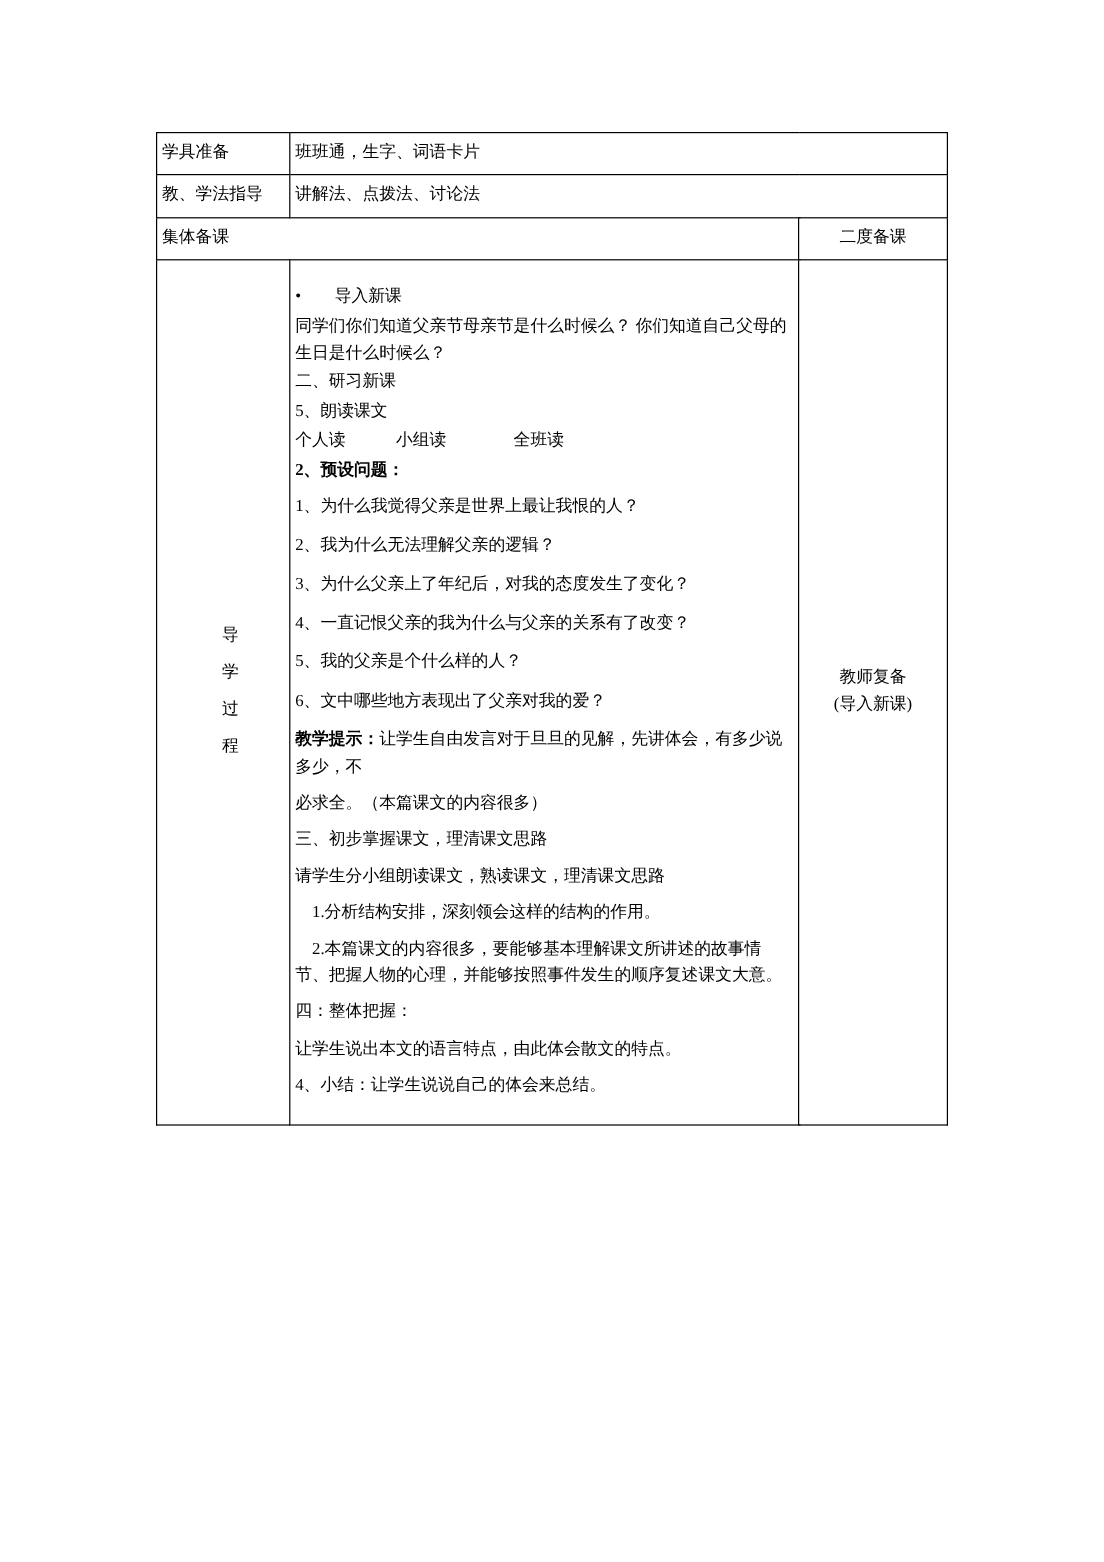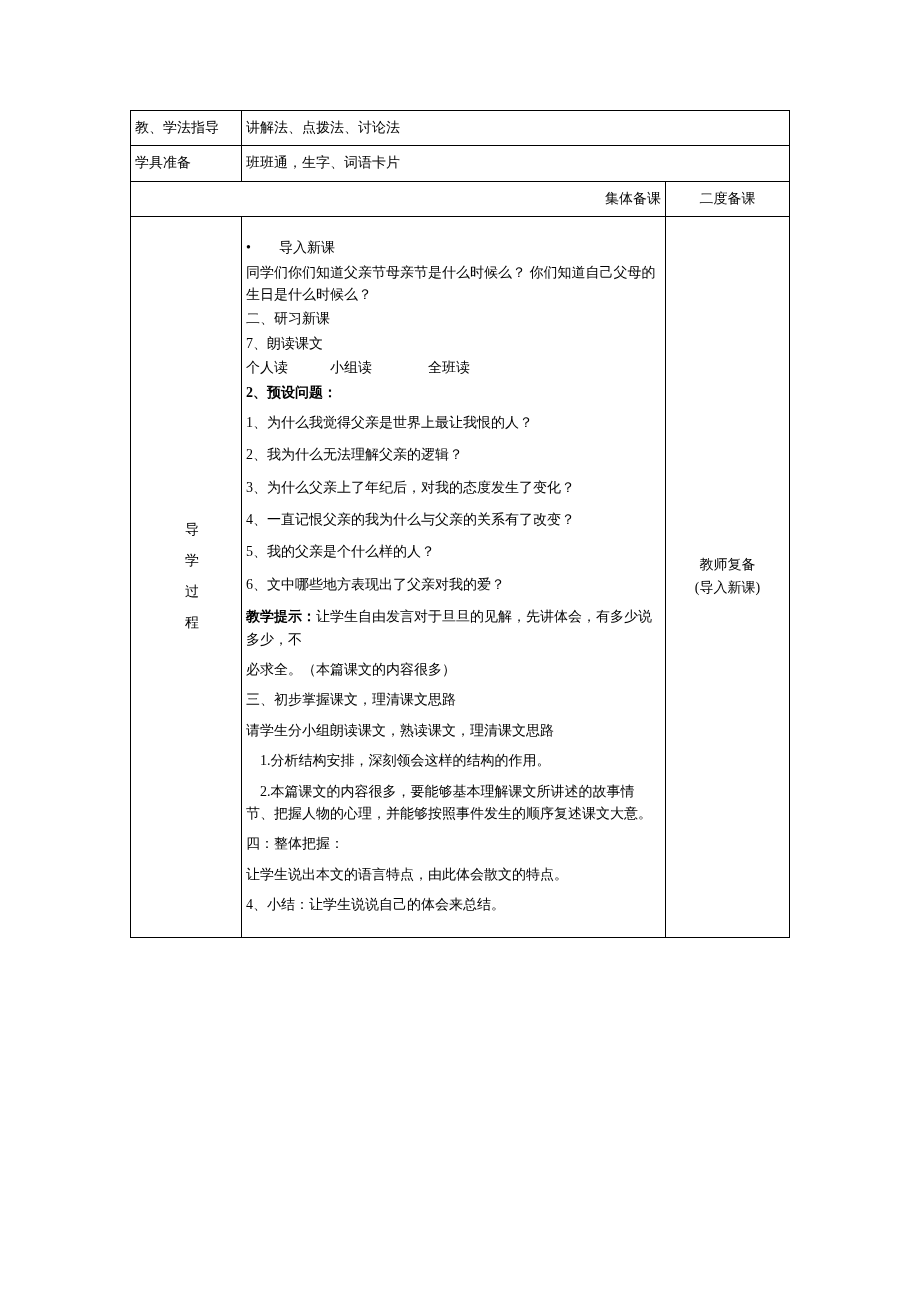--- a/index.html
+++ b/index.html
@@ -37,21 +37,21 @@
     display: inline-block;
     width: 1em;
     line-height: 2.2;
     word-break: break-all;
   }
   .right-col {
     width: 115px;
     text-align: center;
   }
   .section-header {
-    text-align: right;
+    text-align: left;
   }
   .content-cell {
     padding: 20px 4px;
   }
   .content-cell p {
     margin: 0 0 8px 0;
   }
   .content-cell p.tight {
     margin: 0 0 2px 0;
   }
@@ -70,40 +70,40 @@
     margin: 0 0 10px 0;
   }
 </style>
 </head>
 <body>
 
 <div class="page">
 <table>
   <tbody>
   <tr>
+    <td class="label-col">学具准备</td>
+    <td colspan="3">班班通，生字、词语卡片</td>
+  </tr>
+  <tr>
     <td class="label-col">教、学法指导</td>
     <td colspan="3">讲解法、点拨法、讨论法</td>
-  </tr>
-  <tr>
-    <td class="label-col">学具准备</td>
-    <td colspan="3">班班通，生字、词语卡片</td>
   </tr>
   <tr>
     <td colspan="3" class="section-header">集体备课</td>
     <td class="right-col">二度备课</td>
   </tr>
   <tr>
     <td class="vert-label">
       <span class="vert-text">导学过程</span>
     </td>
     <td colspan="2" class="content-cell">
       <p class="tight">•　　导入新课</p>
       <p class="tight">同学们你们知道父亲节母亲节是什么时候么？  你们知道自己父母的生日是什么时候么？</p>
       <p class="tight">二、研习新课</p>
-      <p class="tight">7、朗读课文</p>
+      <p class="tight">5、朗读课文</p>
       <p class="tight">个人读　　　小组读　　　　全班读</p>
       <p class="bold">2、预设问题：</p>
       <div class="questions">
         <p>1、为什么我觉得父亲是世界上最让我恨的人？</p>
         <p>2、我为什么无法理解父亲的逻辑？</p>
         <p>3、为什么父亲上了年纪后，对我的态度发生了变化？</p>
         <p>4、一直记恨父亲的我为什么与父亲的关系有了改变？</p>
         <p>5、我的父亲是个什么样的人？</p>
         <p>6、文中哪些地方表现出了父亲对我的爱？</p>
       </div>

